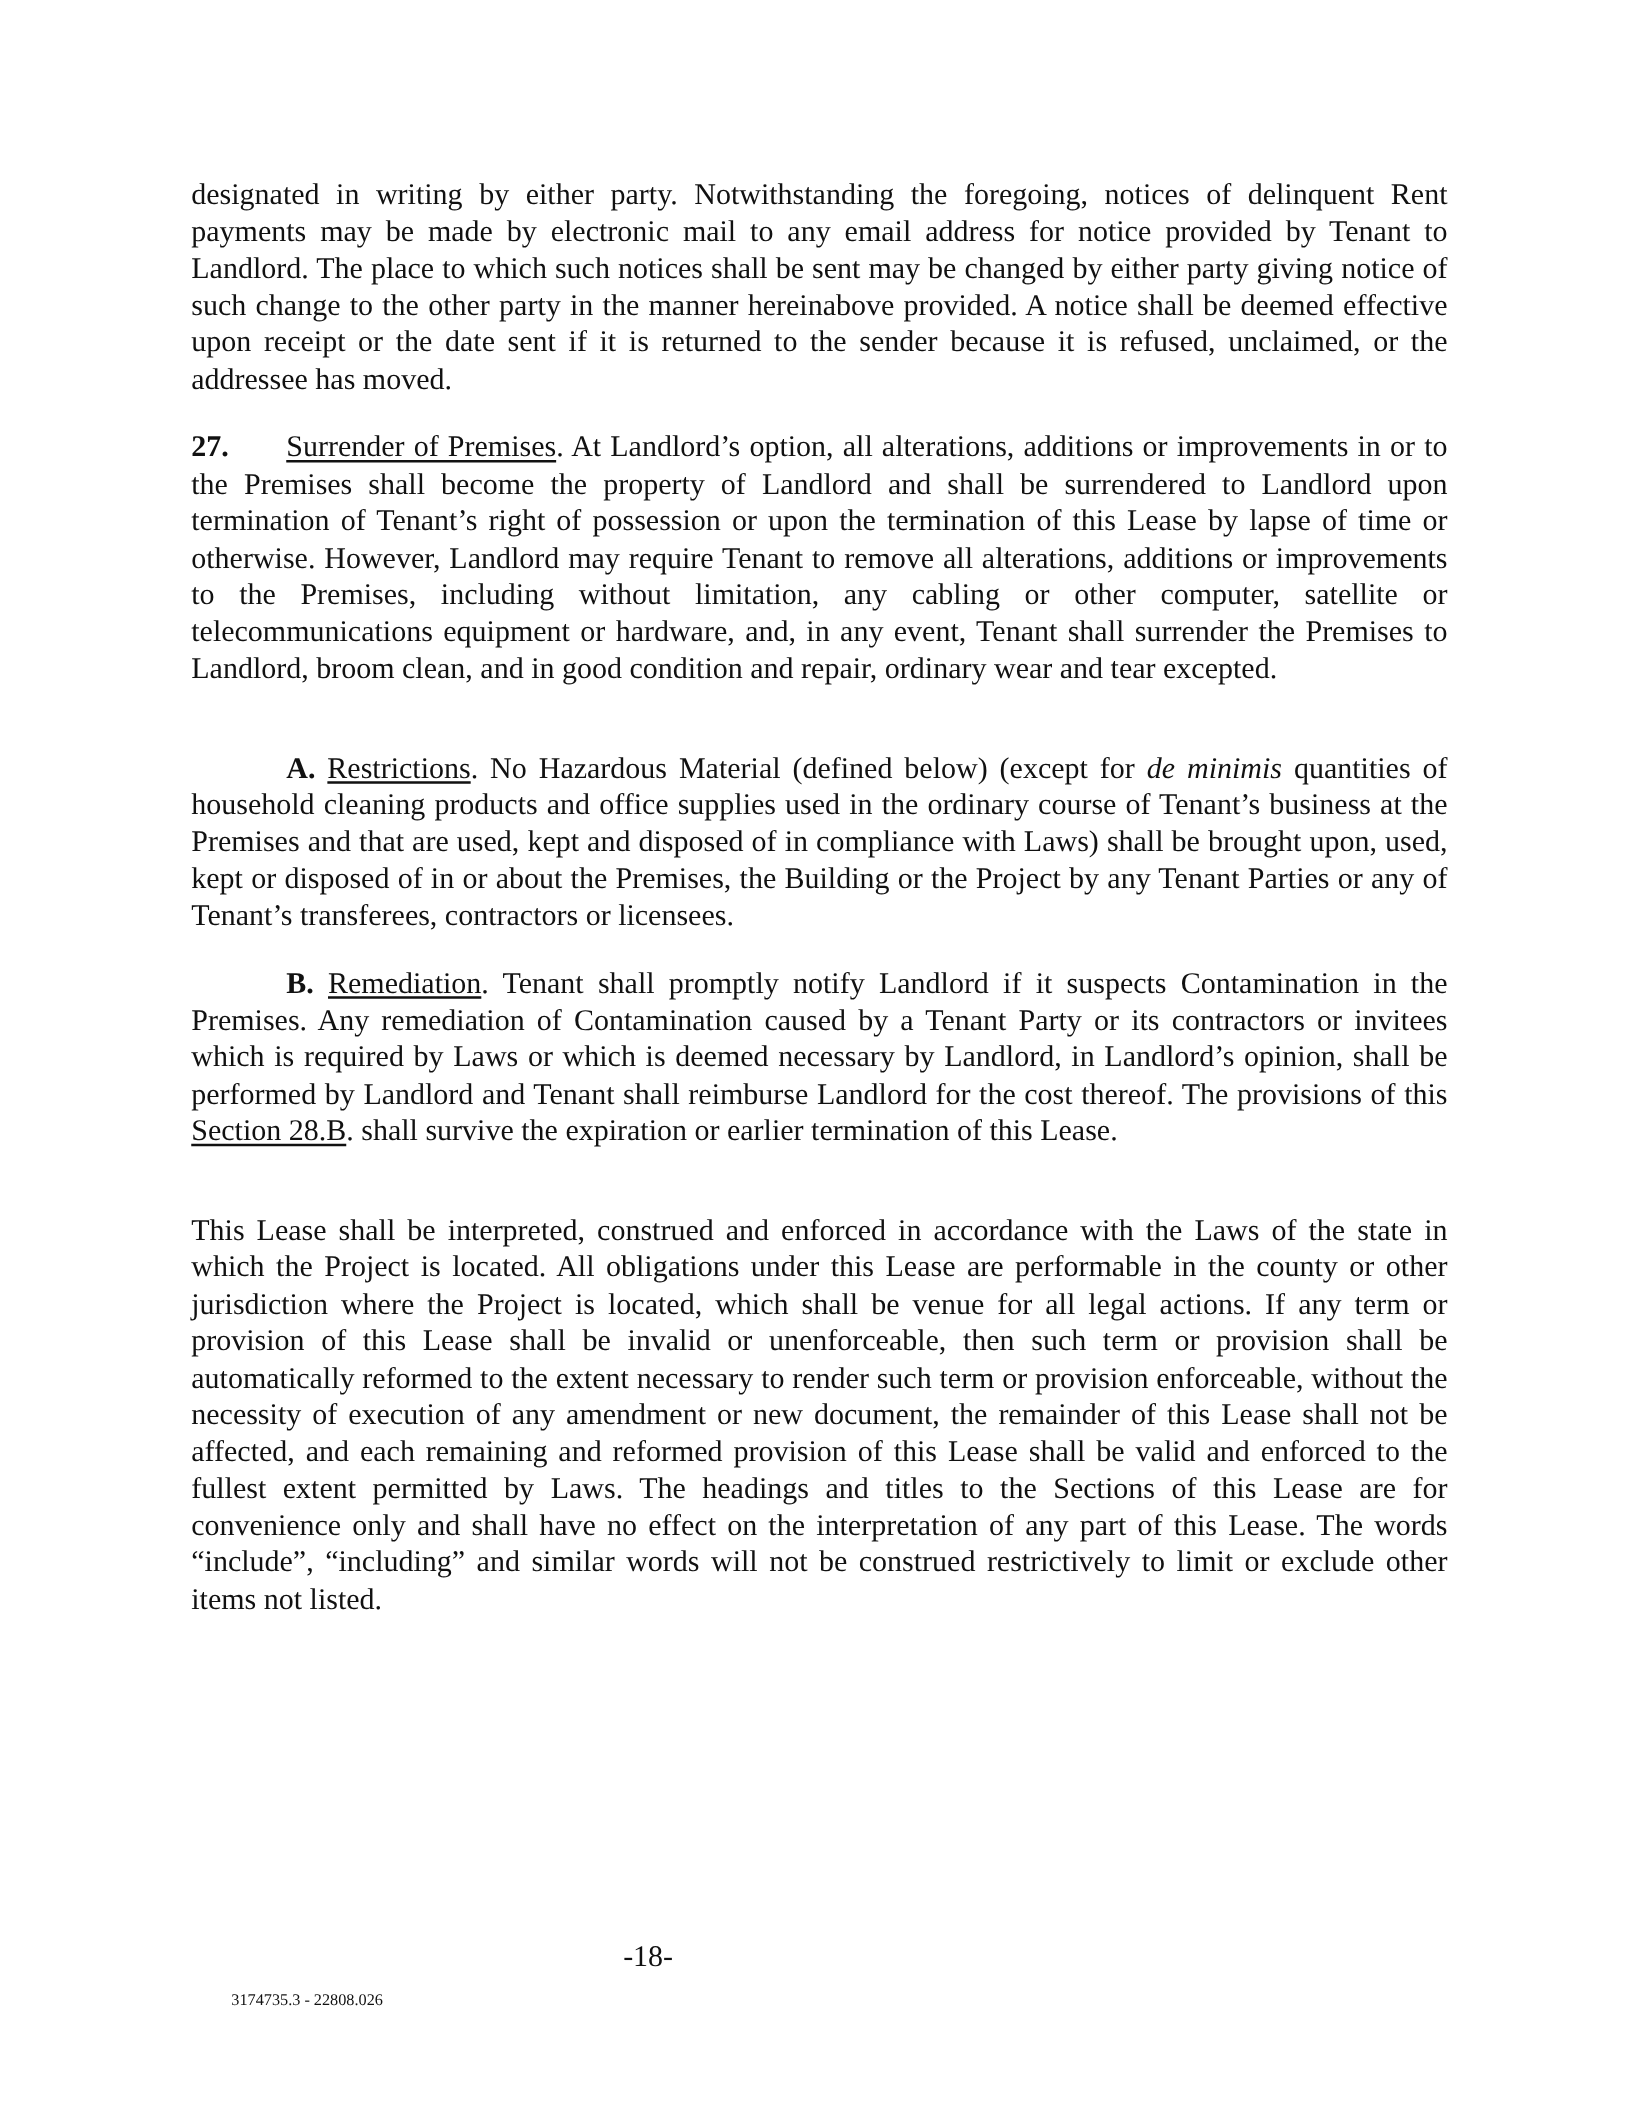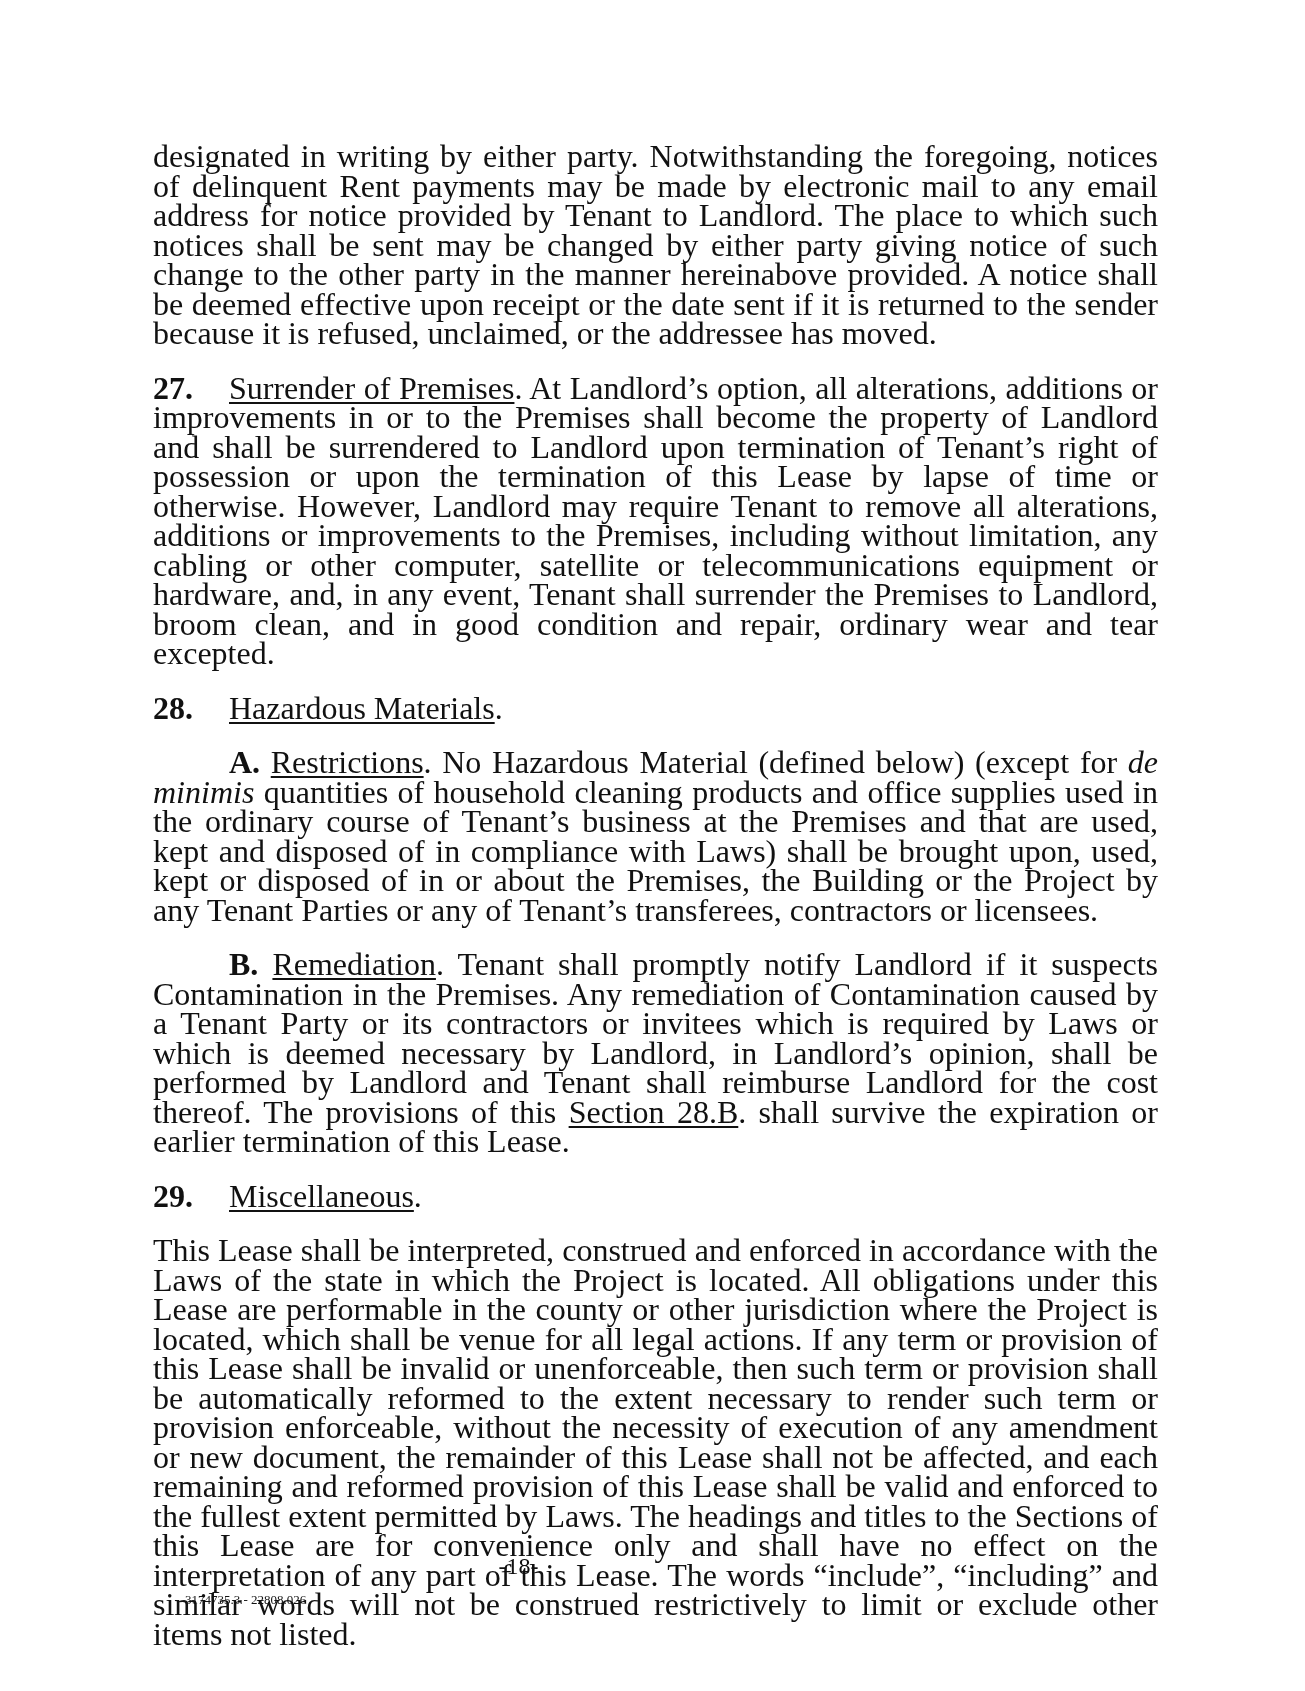--- a/index.html
+++ b/index.html
@@ -3,21 +3,21 @@
 <meta charset="utf-8">
 <style>
   html, body { margin: 0; padding: 0; background: #ffffff; }
   body {
     width: 1305px; height: 1691px; position: relative; overflow: hidden;
     font-family: "Liberation Serif", "DejaVu Serif", serif;
     color: #111111;
   }
   .page { position: absolute; left: 153px; top: 142px; width: 1005px; }
   .para {
-    font-size: 32px; line-height: 29.5px; text-align: justify; margin: 0;
+    font-size: 24px; line-height: 29.5px; text-align: justify; margin: 0;
   }
   .gap { height: 25px; }
   .num { font-weight: bold; display: inline-block; width: 76px; }
   .hd { font-weight: normal; text-decoration: underline; text-decoration-thickness: 2px; text-underline-offset: 3px; }
   .sub-indent { padding-left: 76px; }
   .sub-label { font-weight: bold; }
   .ital { font-style: italic; margin-top: 48px; }
   .just-last { text-align-last: justify; }
   .footer-page { position: absolute; left: 0; width: 1037px; top: 1553px; text-align: center; font-size: 24px; }
   .footer-id { position: absolute; left: 153px; top: 1592px; font-size: 13px; margin-left: 32px; }
@@ -28,33 +28,31 @@
 <div class="page">
 
   <p class="para">designated in writing by either party.  Notwithstanding the foregoing, notices of delinquent Rent payments may be made by electronic mail to any email address for notice provided by Tenant to Landlord.  The place to which such notices shall be sent may be changed by either party giving notice of such change to the other party in the manner hereinabove provided.  A notice shall be deemed effective upon receipt or the date sent if it is returned to the sender because it is refused, unclaimed, or the addressee has moved.</p>
 
   <div class="gap"></div>
 
   <p class="para"><span class="num">27.</span><span class="hd">Surrender of Premises</span><span>.  At Landlord’s option, all alterations, additions or improvements in or to the Premises shall become the property of Landlord and shall be surrendered to Landlord upon termination of Tenant’s right of possession or upon the termination of this Lease by lapse of time or otherwise.  However, Landlord may require Tenant to remove all alterations, additions or improvements to the Premises, including without limitation, any cabling or other computer, satellite or telecommunications equipment or hardware, and, in any event, Tenant shall surrender the Premises to Landlord, broom clean, and in good condition and repair, ordinary wear and tear excepted.</span></p>
 
   <div class="gap"></div>
 
-  <p class="para"><span class="num">28.</span><span class="hd">Hazardous Materials</span><span>.</span></p>
 
   <div class="gap"></div>
 
   <p class="para"><span class="sub-indent"></span><span class="sub-label">A.</span> <span class="hd">Restrictions</span><span>.  No Hazardous Material (defined below) (except for </span><span class="ital">de minimis</span><span> quantities of household cleaning products and office supplies used in the ordinary course of Tenant’s business at the Premises and that are used, kept and disposed of in compliance with Laws) shall be brought upon, used, kept or disposed of in or about the Premises, the Building or the Project by any Tenant Parties or any of Tenant’s transferees, contractors or licensees.</span></p>
 
   <div class="gap"></div>
 
   <p class="para"><span class="sub-indent"></span><span class="sub-label">B.</span> <span class="hd">Remediation</span><span>.  Tenant shall promptly notify Landlord if it suspects Contamination in the Premises.  Any remediation of Contamination caused by a Tenant Party or its contractors or invitees which is required by Laws or which is deemed necessary by Landlord, in Landlord’s opinion, shall be performed by Landlord and Tenant shall reimburse Landlord for the cost thereof.  The provisions of this </span><span class="hd">Section 28.B</span><span>. shall survive the expiration or earlier termination of this Lease.</span></p>
 
   <div class="gap"></div>
 
-  <p class="para"><span class="num">29.</span><span class="hd">Miscellaneous</span><span>.</span></p>
 
   <div class="gap"></div>
 
   <p class="para">This Lease shall be interpreted, construed and enforced in accordance with the Laws of the state in which the Project is located.  All obligations under this Lease are performable in the county or other jurisdiction where the Project is located, which shall be venue for all legal actions.  If any term or provision of this Lease shall be invalid or unenforceable, then such term or provision shall be automatically reformed to the extent necessary to render such term or provision enforceable, without the necessity of execution of any amendment or new document, the remainder of this Lease shall not be affected, and each remaining and reformed provision of this Lease shall be valid and enforced to the fullest extent permitted by Laws.  The headings and titles to the Sections of this Lease are for convenience only and shall have no effect on the interpretation of any part of this Lease.  The words “include”, “including” and similar words will not be construed restrictively to limit or exclude other items not listed.</p>
 
 </div>
 
 <div class="footer-page">-18-</div>
 <div class="footer-id">3174735.3 - 22808.026</div>
 

